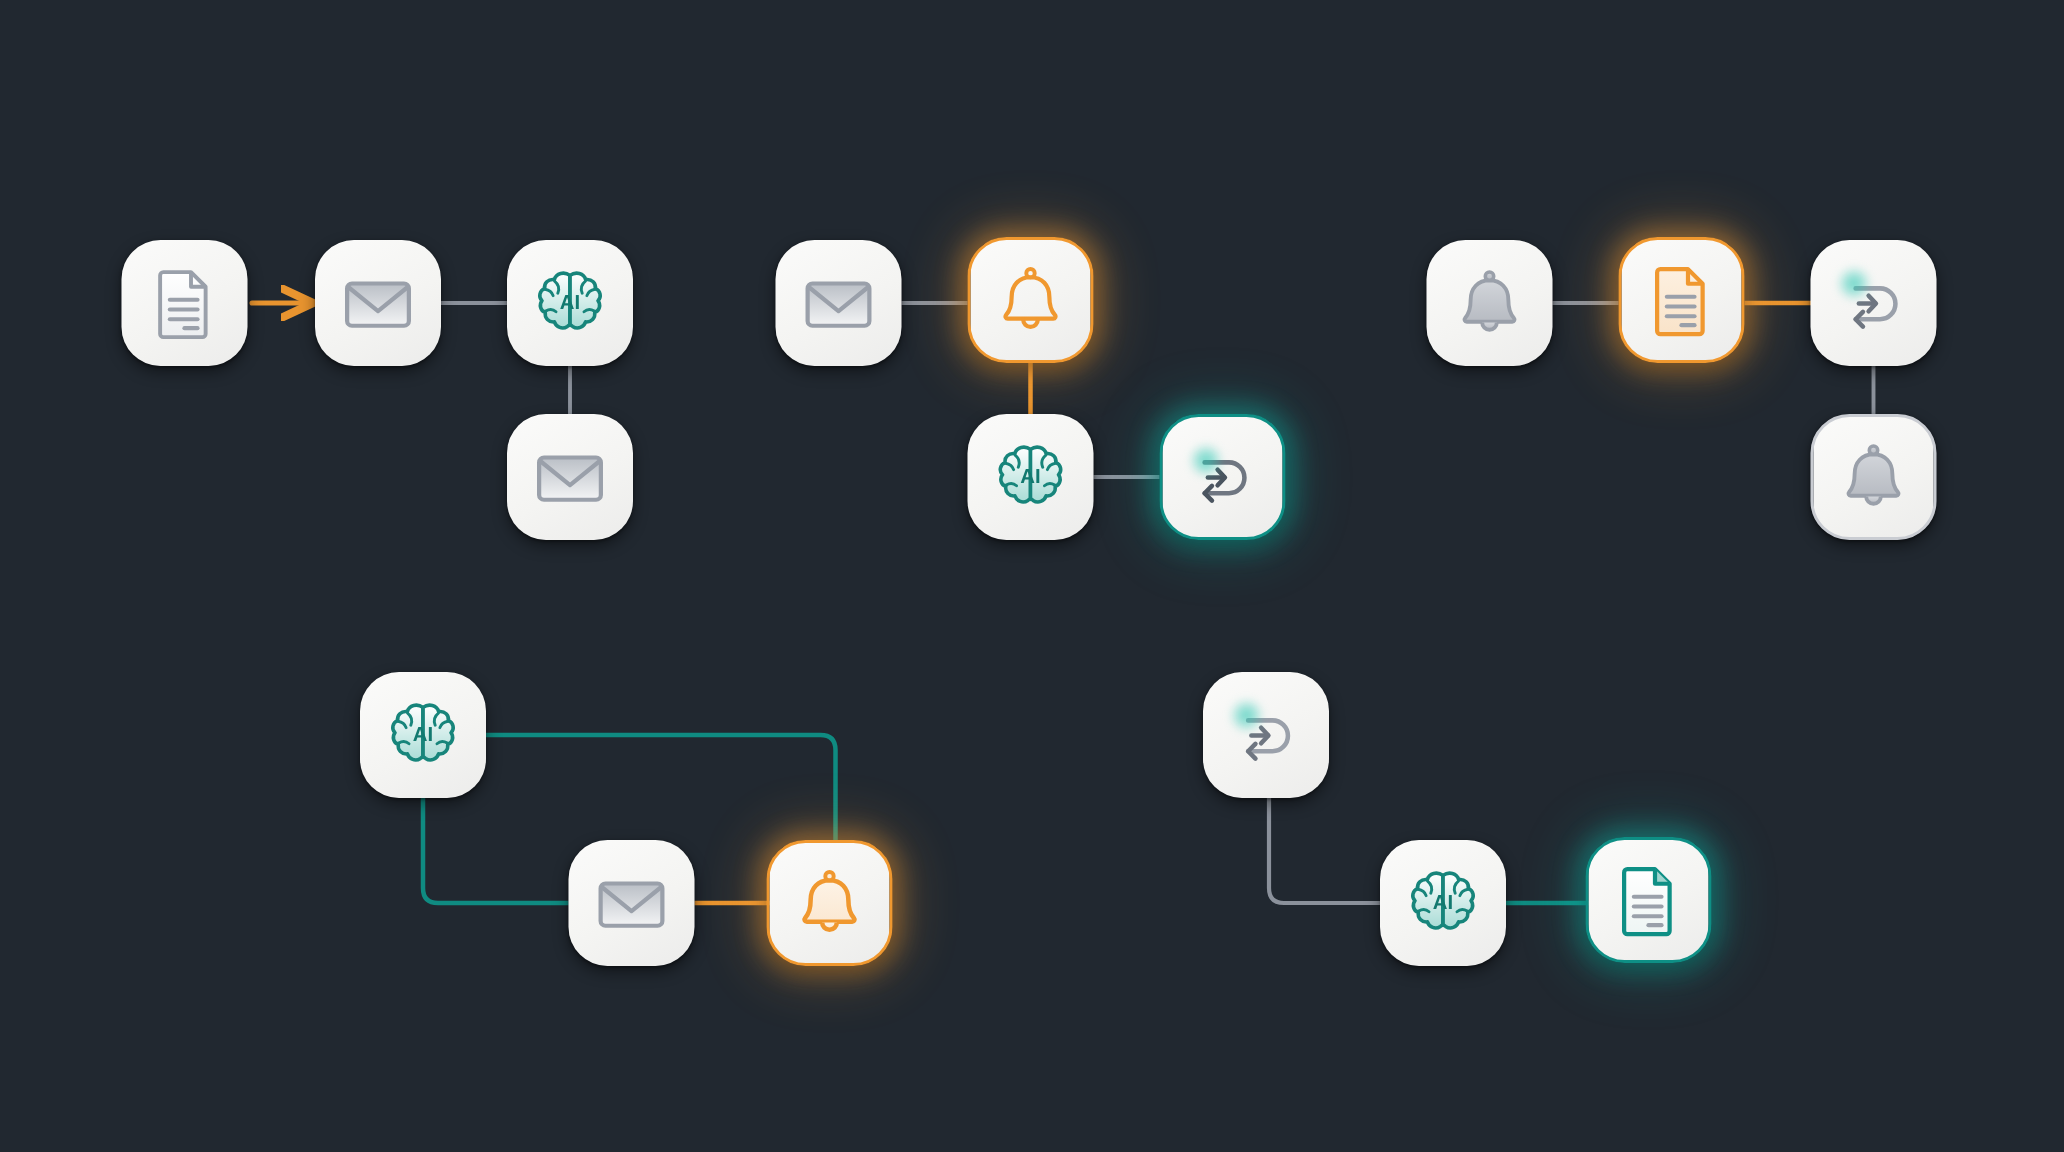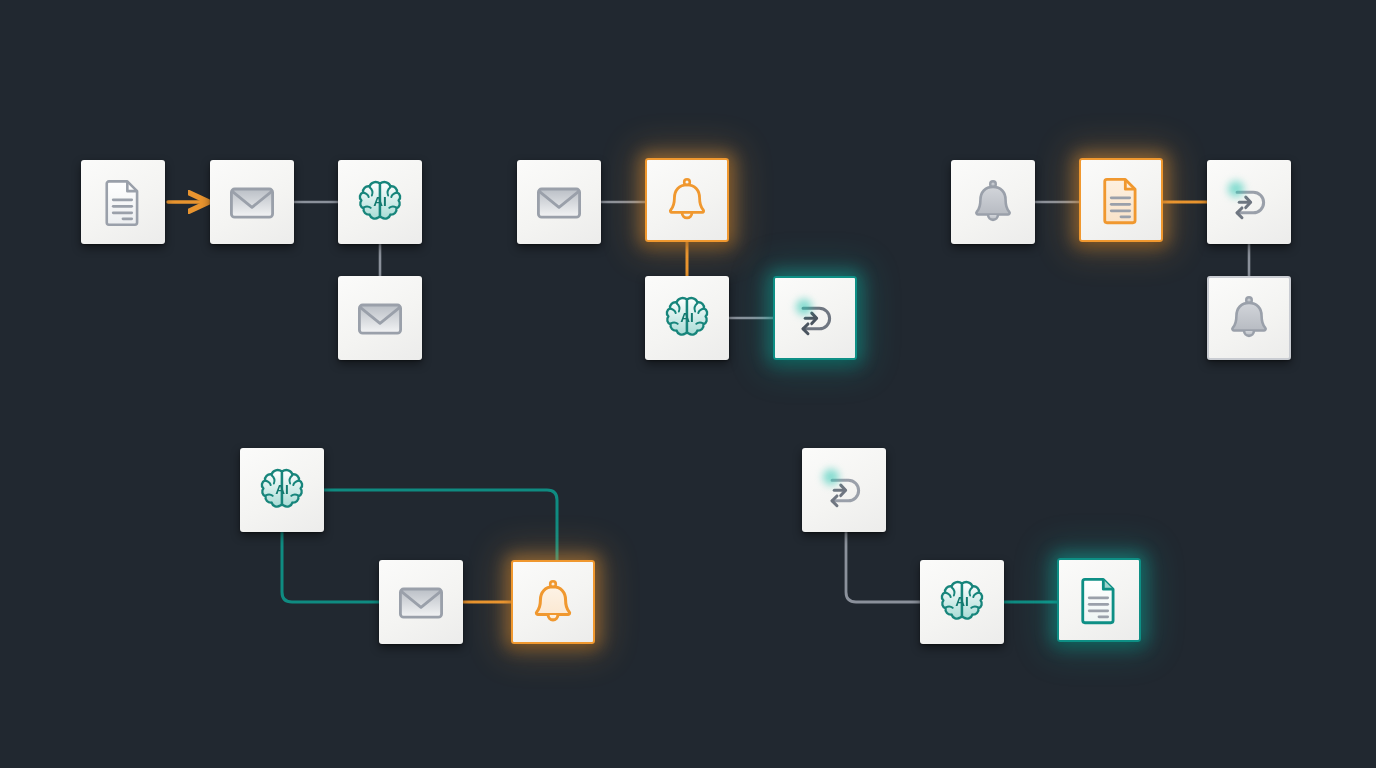--- a/index.html
+++ b/index.html
@@ -8,21 +8,21 @@
     background:#212830;
     font-family:"Liberation Sans", sans-serif;
     overflow:hidden;
   }
   #canvas{position:relative;width:1376px;height:768px;}
   svg.edges{position:absolute;left:0;top:0;width:1376px;height:768px;pointer-events:none;}
 
   .node{
     position:absolute;
     width:84px;height:84px;
-    border-radius:3px;
+    border-radius:26px;
     background:linear-gradient(150deg,#fbfbfa 0%,#f4f4f2 55%,#ececeb 100%);
     box-shadow:0 4px 10px rgba(0,0,0,.45), 0 1px 2px rgba(0,0,0,.35);
     display:flex;align-items:center;justify-content:center;
     box-sizing:border-box;
     z-index:3;
   }
   .node.bordered{border:2px solid #c9ccd2;}
   .node.orange{
     border:2.5px solid #f0982f;
     box-shadow:0 0 16px 5px rgba(245,160,60,.42),0 0 34px 12px rgba(245,160,60,.20),0 4px 10px rgba(0,0,0,.45);

